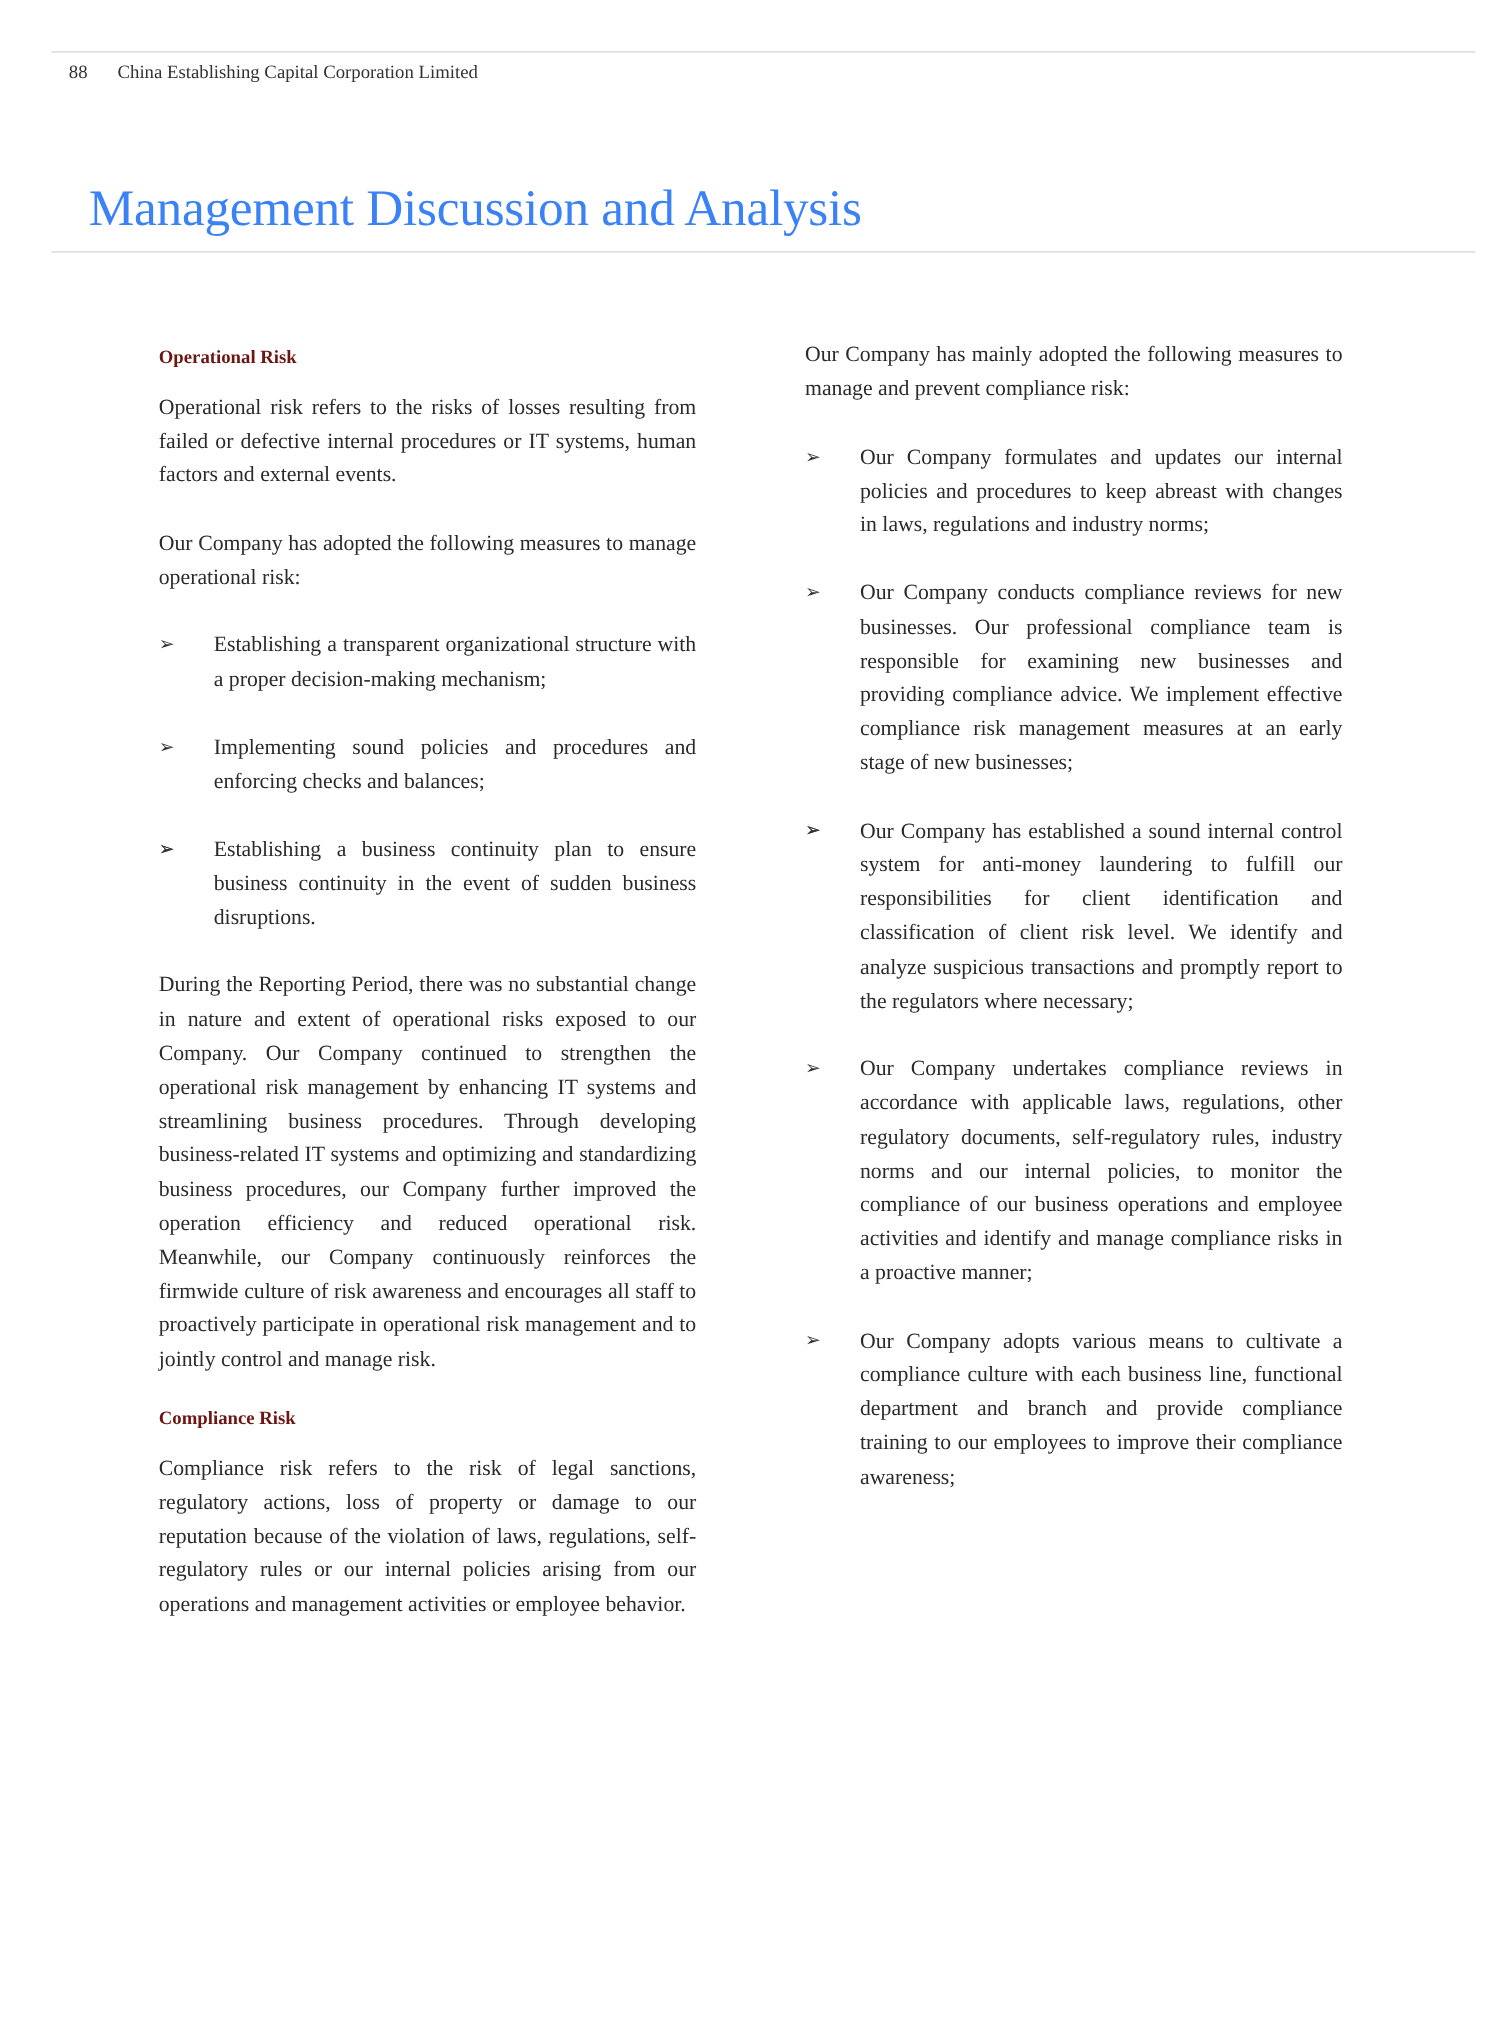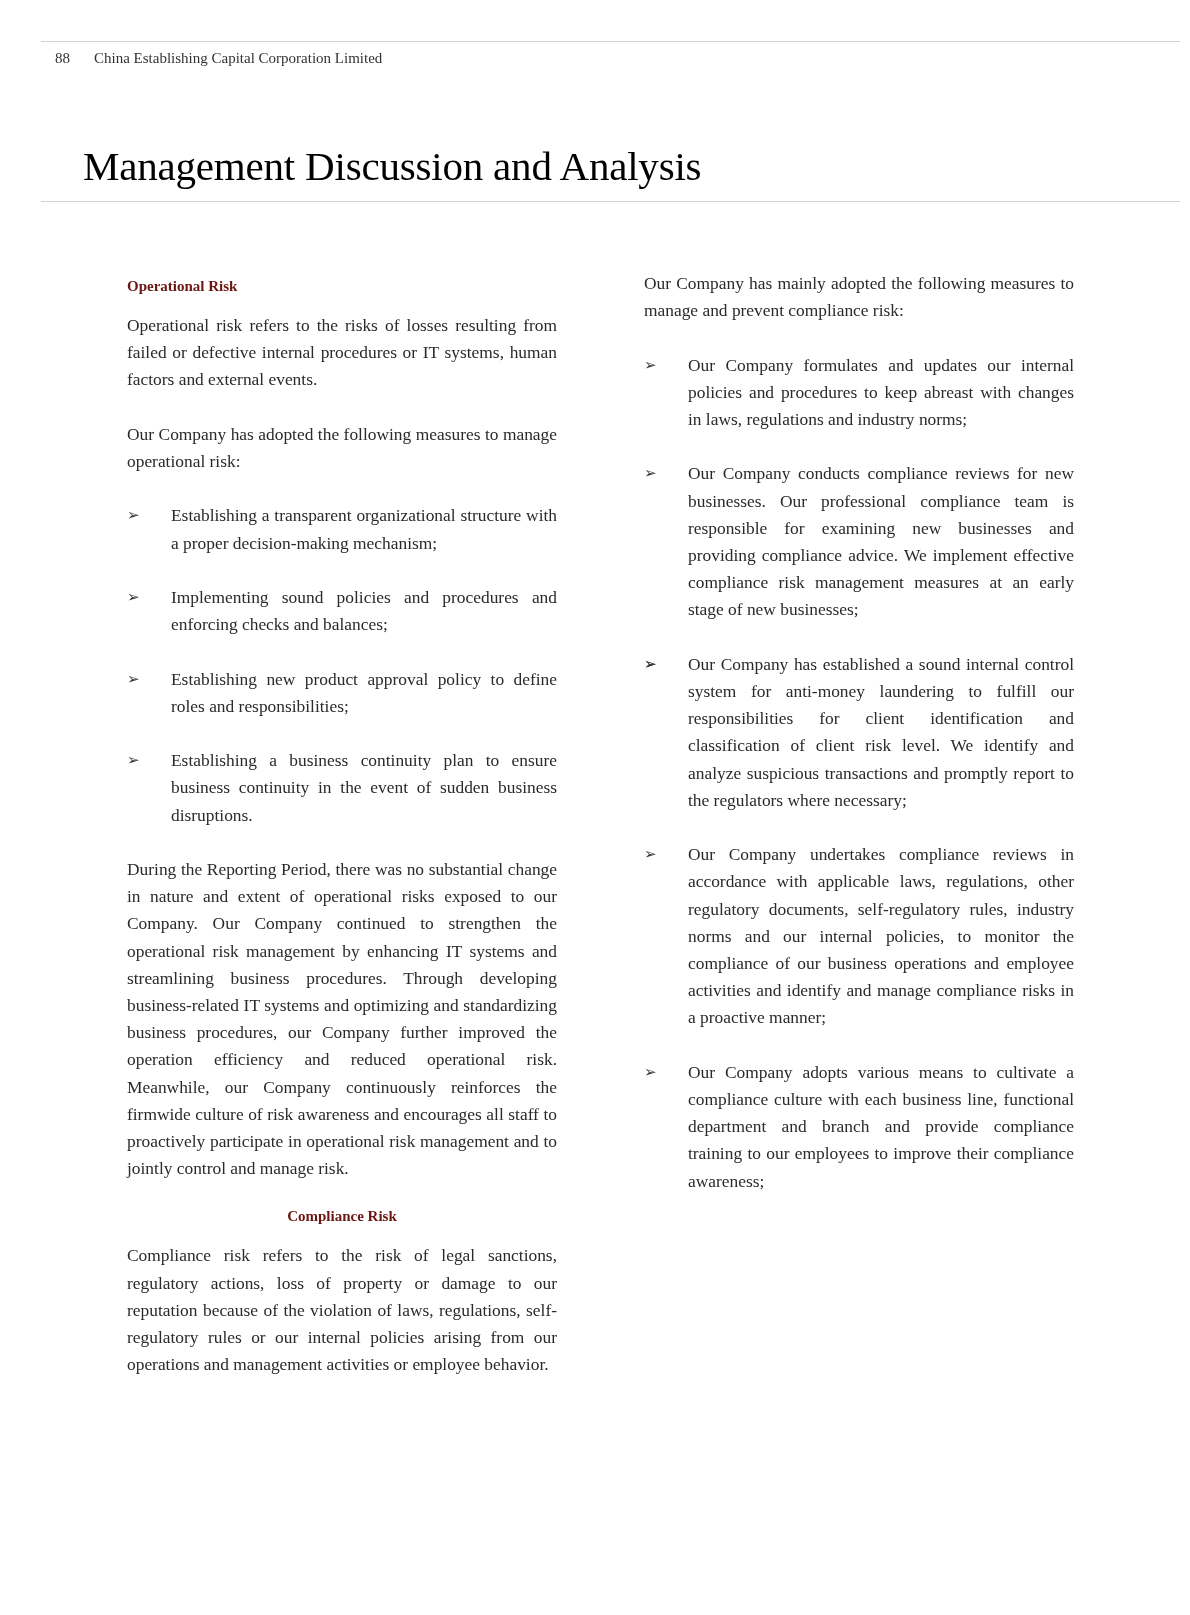--- a/index.html
+++ b/index.html
@@ -10,62 +10,62 @@
     }
     .rule { position: absolute; left: 41px; right: 10px; height: 1px; background: #d4d4d4; }
     .rule.top { top: 41px; }
     .rule.mid { top: 201px; }
     .running-head {
       position: absolute; top: 50px; left: 55px;
       font-size: 15px; color: #333; white-space: nowrap;
     }
     .running-head .pg { display: inline-block; width: 39px; }
     .title {
-      position: absolute; top: 142px; left: 83px; margin: 0;
-      font-size: 41px; font-weight: normal; color: #000000; white-space: nowrap;
+      position: absolute; top: 142px; left: 71px; margin: 0;
+      font-size: 41px; font-weight: normal; color: #3b82f6; white-space: nowrap;
       letter-spacing: -0.2px;
     }
     .col { position: absolute; top: 270px; width: 430px; }
     .col.left { left: 127px; }
     .col.right { left: 644px; top: 270px; }
     h2 {
       margin: 0 0 10px 0; font-size: 15px; font-weight: bold; color: #6b1612;
       line-height: 32px;
     }
     p, li {
       font-size: 17.4px; line-height: 27.2px; text-align: justify;
       margin: 0;
     }
     p { margin-bottom: 27.2px; }
     ul { list-style: none; margin: 0; padding: 0; }
     li { position: relative; padding-left: 44px; margin-bottom: 27.2px; }
     li .arrow {
       position: absolute; left: 0; top: 0; font-size: 15px;
       font-family: "DejaVu Sans", sans-serif; color: #333;
     }
-    .compliance-heading { margin-top: 0; text-align: center; }
+    .compliance-heading { margin-top: 0; }
   </style>
 </head>
 <body>
 
 <div class="rule top"></div>
 <div class="running-head">
   <span class="pg">88</span><span>China Establishing Capital Corporation Limited</span>
 </div>
 <h1 class="title">Management Discussion and Analysis</h1>
 <div class="rule mid"></div>
 
 <div class="col left">
   <h2>Operational Risk</h2>
   <p>Operational risk refers to the risks of losses resulting from failed or defective internal procedures or IT systems, human factors and external events.</p>
   <p>Our Company has adopted the following measures to manage operational risk:</p>
   <ul>
     <li><span class="arrow">➢</span><span>Establishing a transparent organizational structure with a proper decision-making mechanism;</span></li>
     <li><span class="arrow">➢</span><span>Implementing sound policies and procedures and enforcing checks and balances;</span></li>
-    <li><span class="arrow">➢</span><span>Establishing new product approval policy to define roles and responsibilities;</span></li>
+    <li><span class="arrow">➢</span></li>
     <li><span class="arrow">➢</span><span>Establishing a business continuity plan to ensure business continuity in the event of sudden business disruptions.</span></li>
   </ul>
   <p style="margin-bottom:18px;">During the Reporting Period, there was no substantial change in nature and extent of operational risks exposed to our Company. Our Company continued to strengthen the operational risk management by enhancing IT systems and streamlining business procedures. Through developing business-related IT systems and optimizing and standardizing business procedures, our Company further improved the operation efficiency and reduced operational risk. Meanwhile, our Company continuously reinforces the firmwide culture of risk awareness and encourages all staff to proactively participate in operational risk management and to jointly control and manage risk.</p>
   <h2 class="compliance-heading">Compliance Risk</h2>
   <p>Compliance risk refers to the risk of legal sanctions, regulatory actions, loss of property or damage to our reputation because of the violation of laws, regulations, self-regulatory rules or our internal policies arising from our operations and management activities or employee behavior.</p>
 </div>
 
 <div class="col right">
   <p>Our Company has mainly adopted the following measures to manage and prevent compliance risk:</p>
   <ul>

